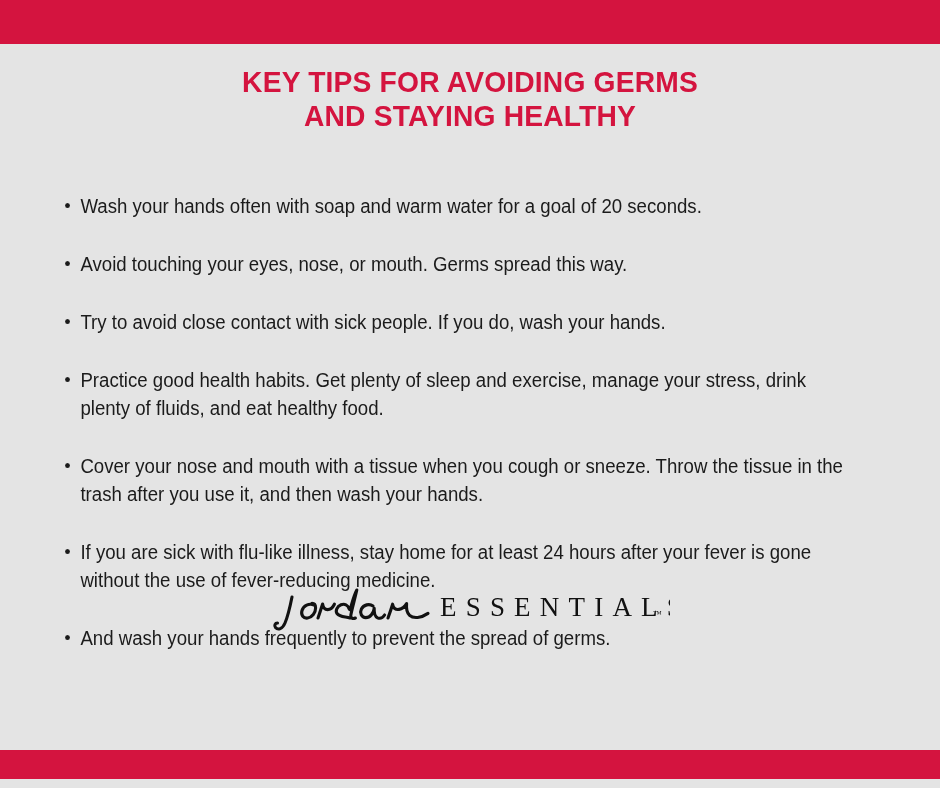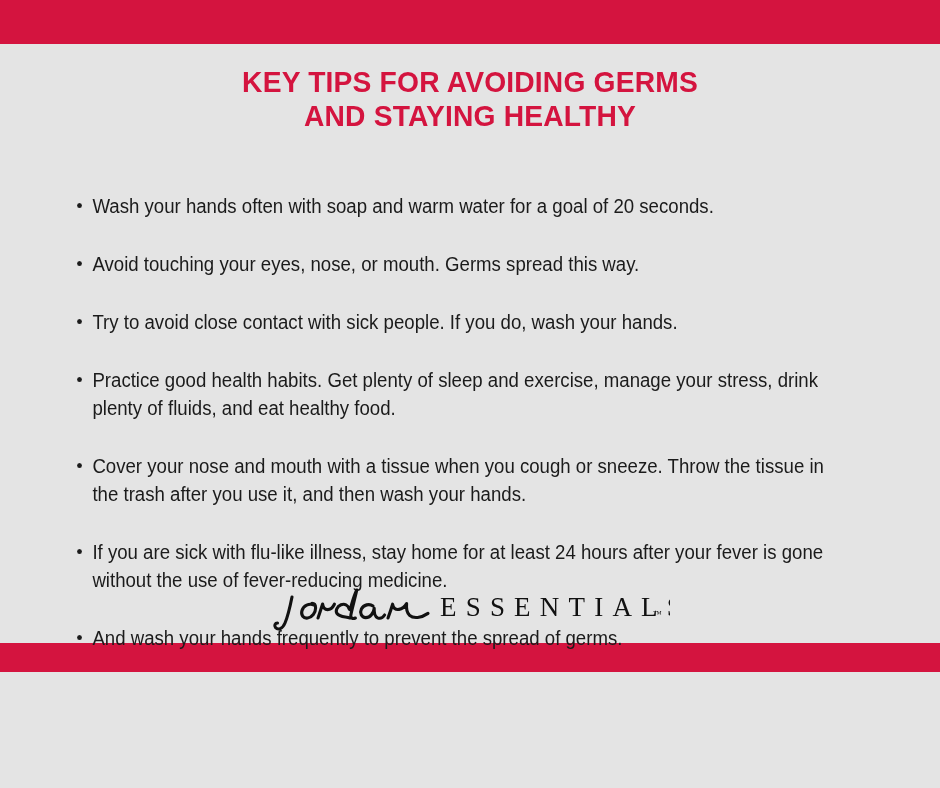--- a/index.html
+++ b/index.html
@@ -9,21 +9,21 @@
   body {
     width: 940px;
     height: 788px;
     background: #e4e4e4;
     font-family: "Liberation Sans", sans-serif;
     overflow: hidden;
   }
   .poster {
     position: relative;
     width: 940px;
-    height: 672px;
+    height: 779px;
     background: #e4e4e4;
     display: flex;
     flex-direction: column;
   }
   .bar {
     width: 100%;
     background: #d4143f;
     flex: none;
   }
   .bar-top { height: 44px; }
@@ -51,21 +51,21 @@
     display: block;
     white-space: nowrap;
   }
 
   .tips {
     list-style: none;
     margin: 0;
     padding: 0;
     position: absolute;
     top: 148px;
-    left: 16px;
+    left: 4px;
     right: 0;
   }
   .tip {
     position: relative;
     margin: 0 0 30px 0;
     padding: 0 52px 0 80px;
     color: #1b1b1b;
     font-family: "Liberation Sans", sans-serif;
     font-size: 19.5px;
     line-height: 28px;

